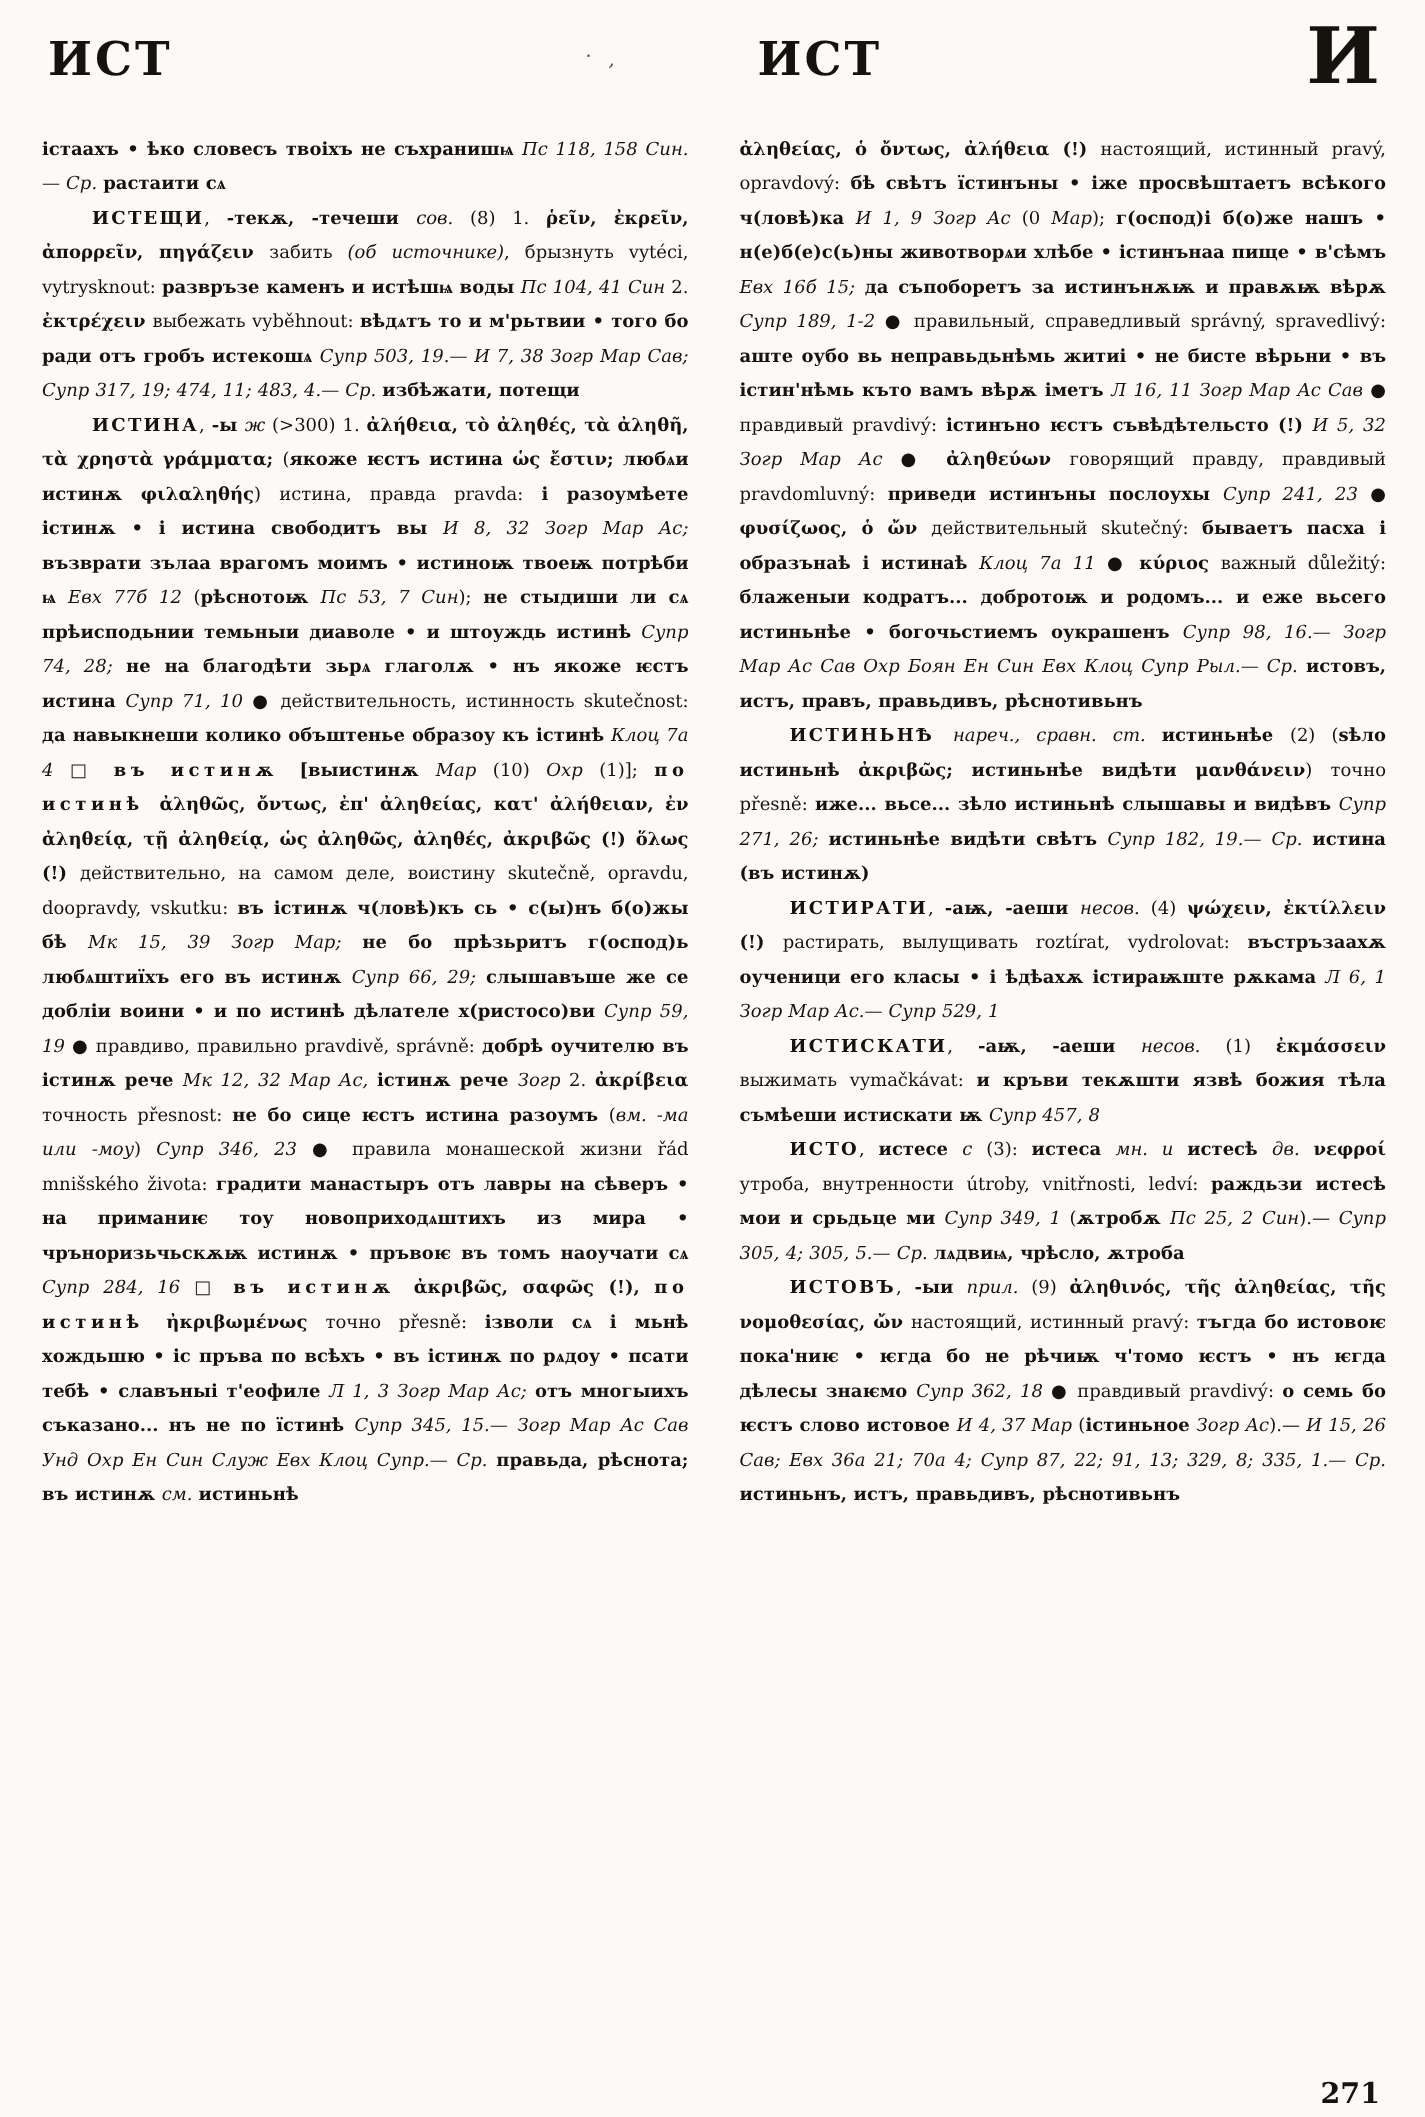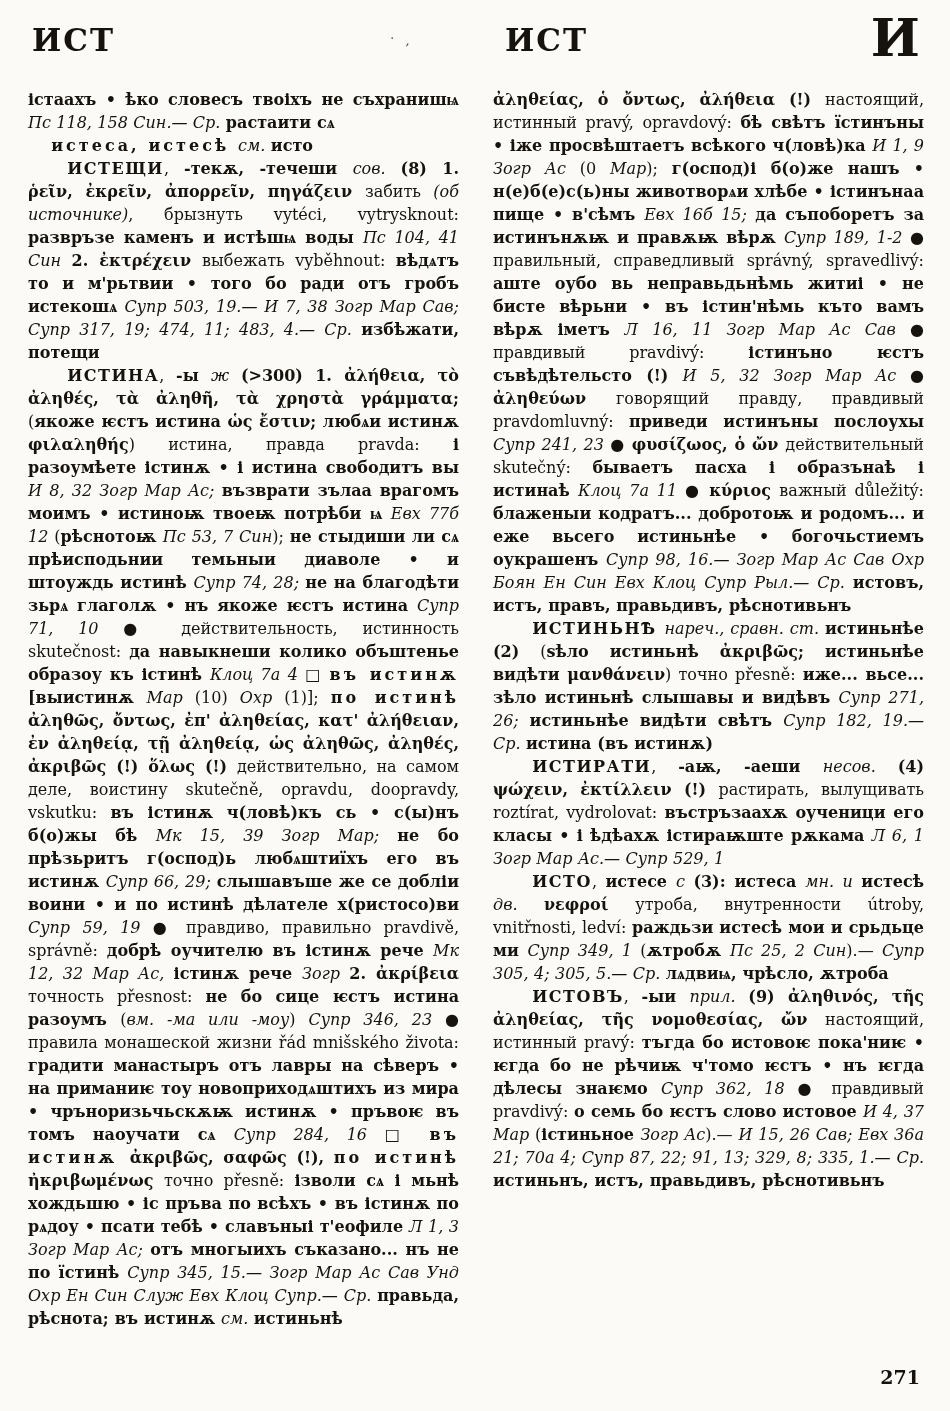--- a/index.html
+++ b/index.html
@@ -29,71 +29,71 @@
   }
 
   .columns {
     position:absolute; top:88px; left:28px;
     width:896px; display:flex; gap:34px;
   }
   .col { width:431px; }
 
   .para {
     margin:0; text-align:justify;
-    font-size:16px; line-height:23px;
+    font-size:12px; line-height:23px;
     hyphens:none; word-spacing:0.02em;
   }
   .indent { text-indent:1.45em; }
 
   
   .s-h { font-weight:bold; letter-spacing:1.5px;margin-left:16px; }
   
   .s-q { font-weight:bold; }
   
   .s-qs { font-weight:bold; letter-spacing:3px; }
   
   .s-i { font-style:italic; }
   
   .s-g { font-weight:bold; }
   
   .s-p { font-weight:normal; }
   
-  .s-b { font-weight:bold; }
+  .s-b { font-weight:normal; }
   
   .s-s { font-weight:normal; }
 
   .page-number {
-    position:absolute; right:30px; bottom:23px;
+    position:absolute; right:30px; bottom:4px;
     font-size:19px; font-weight:bold;
   }
 </style>
 </head>
 <body>
 
 <div class="page">
 
   <div class="runhead runhead-left">ИСТ</div>
 
   <span class="scan-artifact">· ,</span>
 
   <div class="runhead runhead-center">ИСТ</div>
 
   <div class="section-letter">И</div>
 
   <div class="columns">
     <div class="col">
         <p class="para"><span class="s-q">істаахъ • ѣко словесъ твоіхъ не съхранишѩ </span><span class="s-i">Пс 118, 158 Син.— Ср. </span><span class="s-q">растаити сѧ</span></p>
-        <p class="para indent"><span class="s-qs">истеса, истесѣ </span><span class="s-i">см. </span><span class="s-q">исто</span></p>
         <p class="para indent"><span class="s-h">ИСТЕЩИ</span><span class="s-p">, </span><span class="s-q">-текѫ, -течеши </span><span class="s-i">сов. </span><span class="s-b">(8) 1. </span><span class="s-g">ῥεῖν, ἐκρεῖν, ἀπορρεῖν, πηγάζειν </span><span class="s-p">забить </span><span class="s-i">(об источнике)</span><span class="s-p">, брызнуть vytéci, vytrysknout: </span><span class="s-q">развръзе каменъ и истѣшѩ воды </span><span class="s-i">Пс 104, 41 Син </span><span class="s-b">2. </span><span class="s-g">ἐκτρέχειν </span><span class="s-p">выбежать vyběhnout: </span><span class="s-q">вѣдѧтъ то и м'рьтвии • того бо ради отъ гробъ истекошѧ </span><span class="s-i">Супр 503, 19.— И 7, 38 Зогр Мар Сав; Супр 317, 19; 474, 11; 483, 4.— Ср. </span><span class="s-q">избѣжати, потещи</span></p>
         <p class="para indent"><span class="s-h">ИСТИНА</span><span class="s-p">, </span><span class="s-q">-ы </span><span class="s-i">ж </span><span class="s-b">(&gt;300) 1. </span><span class="s-g">ἀλήθεια, τὸ ἀληθές, τὰ ἀληθῆ, τὰ χρηστὰ γράμματα; </span><span class="s-p">(</span><span class="s-q">якоже ѥстъ истина </span><span class="s-g">ὡς ἔστιν; </span><span class="s-q">любѧи истинѫ </span><span class="s-g">φιλαληθής</span><span class="s-p">) истина, правда pravda: </span><span class="s-q">і разоумѣете істинѫ • і истина свободитъ вы </span><span class="s-i">И 8, 32 Зогр Мар Ас; </span><span class="s-q">възврати зълаа врагомъ моимъ • истиноѭ твоеѭ потрѣби ѩ </span><span class="s-i">Евх 77б 12 </span><span class="s-p">(</span><span class="s-q">рѣснотоѭ </span><span class="s-i">Пс 53, 7 Син</span><span class="s-p">); </span><span class="s-q">не стыдиши ли сѧ прѣисподьнии темьныи диаволе • и штоуждь истинѣ </span><span class="s-i">Супр 74, 28; </span><span class="s-q">не на благодѣти зьрѧ глаголѫ • нъ якоже ѥстъ истина </span><span class="s-i">Супр 71, 10 </span><span class="s-s">● </span><span class="s-p">действительность, истинность skutečnost: </span><span class="s-q">да навыкнеши колико объштенье образоу къ істинѣ </span><span class="s-i">Клоц 7а 4 </span><span class="s-s">□ </span><span class="s-qs">въ истинѫ </span><span class="s-q">[выистинѫ </span><span class="s-i">Мар </span><span class="s-p">(10) </span><span class="s-i">Охр </span><span class="s-p">(1)]; </span><span class="s-qs">по истинѣ </span><span class="s-g">ἀληθῶς, ὄντως, ἐπ' ἀληθείας, κατ' ἀλήθειαν, ἐν ἀληθείᾳ, τῇ ἀληθείᾳ, ὡς ἀληθῶς, ἀληθές, ἀκριβῶς (!) ὅλως (!) </span><span class="s-p">действительно, на самом деле, воистину skutečně, opravdu, doopravdy, vskutku: </span><span class="s-q">въ істинѫ ч(ловѣ)къ сь • с(ы)нъ б(о)жы бѣ </span><span class="s-i">Мк 15, 39 Зогр Мар; </span><span class="s-q">не бо прѣзьритъ г(оспод)ь любѧштиїхъ его въ истинѫ </span><span class="s-i">Супр 66, 29; </span><span class="s-q">слышавъше же се добліи воини • и по истинѣ дѣлателе х(ристосо)ви </span><span class="s-i">Супр 59, 19 </span><span class="s-s">● </span><span class="s-p">правдиво, правильно pravdivě, správně: </span><span class="s-q">добрѣ оучителю въ істинѫ рече </span><span class="s-i">Мк 12, 32 Мар Ас, </span><span class="s-q">істинѫ рече </span><span class="s-i">Зогр </span><span class="s-b">2. </span><span class="s-g">ἀκρίβεια </span><span class="s-p">точность přesnost: </span><span class="s-q">не бо сице ѥстъ истина разоумъ </span><span class="s-p">(</span><span class="s-i">вм. -ма или -моу</span><span class="s-p">) </span><span class="s-i">Супр 346, 23 </span><span class="s-s">● </span><span class="s-p">правила монашеской жизни řád mnišského života: </span><span class="s-q">градити манастыръ отъ лавры на сѣверъ • на приманиѥ тоу новоприходѧштихъ из мира • чръноризьчьскѫѭ истинѫ • пръвоѥ въ томъ наоучати сѧ </span><span class="s-i">Супр 284, 16 </span><span class="s-s">□ </span><span class="s-qs">въ истинѫ </span><span class="s-g">ἀκριβῶς, σαφῶς (!), </span><span class="s-qs">по истинѣ </span><span class="s-g">ἠκριβωμένως </span><span class="s-p">точно přesně: </span><span class="s-q">ізволи сѧ і мьнѣ хождьшю • іс пръва по всѣхъ • въ істинѫ по рѧдоу • псати тебѣ • славъныі т'еофиле </span><span class="s-i">Л 1, 3 Зогр Мар Ас; </span><span class="s-q">отъ многыихъ съказано... нъ не по їстинѣ </span><span class="s-i">Супр 345, 15.— Зогр Мар Ас Сав Унд Охр Ен Син Служ Евх Клоц Супр.— Ср. </span><span class="s-q">правьда, рѣснота; въ истинѫ </span><span class="s-i">см. </span><span class="s-q">истиньнѣ</span></p>
       </div>
     <div class="col">
         <p class="para"><span class="s-g">ἀληθείας, ὁ ὄντως, ἀλήθεια (!) </span><span class="s-p">настоящий, истинный pravý, opravdový: </span><span class="s-q">бѣ свѣтъ їстинъны • іже просвѣштаетъ всѣкого ч(ловѣ)ка </span><span class="s-i">И 1, 9 Зогр Ас </span><span class="s-p">(0 </span><span class="s-i">Мар</span><span class="s-p">); </span><span class="s-q">г(оспод)і б(о)же нашъ • н(е)б(е)с(ь)ны животворѧи хлѣбе • істинънаа пище • в'сѣмъ </span><span class="s-i">Евх 16б 15; </span><span class="s-q">да съпоборетъ за истинънѫѭ и правѫѭ вѣрѫ </span><span class="s-i">Супр 189, 1-2 </span><span class="s-s">● </span><span class="s-p">правильный, справедливый správný, spravedlivý: </span><span class="s-q">аште оубо вь неправьдьнѣмь житиі • не бисте вѣрьни • въ істин'нѣмь къто вамъ вѣрѫ іметъ </span><span class="s-i">Л 16, 11 Зогр Мар Ас Сав </span><span class="s-s">● </span><span class="s-p">правдивый pravdivý: </span><span class="s-q">істинъно ѥстъ съвѣдѣтельсто (!) </span><span class="s-i">И 5, 32 Зогр Мар Ас </span><span class="s-s">● </span><span class="s-g">ἀληθεύων </span><span class="s-p">говорящий правду, правдивый pravdomluvný: </span><span class="s-q">приведи истинъны послоухы </span><span class="s-i">Супр 241, 23 </span><span class="s-s">● </span><span class="s-g">φυσίζωος, ὁ ὤν </span><span class="s-p">действительный skutečný: </span><span class="s-q">бываетъ пасха і образънаѣ і истинаѣ </span><span class="s-i">Клоц 7а 11 </span><span class="s-s">● </span><span class="s-g">κύριος </span><span class="s-p">важный důležitý: </span><span class="s-q">блаженыи кодратъ... добротоѭ и родомъ... и еже вьсего истиньнѣе • богочьстиемъ оукрашенъ </span><span class="s-i">Супр 98, 16.— Зогр Мар Ас Сав Охр Боян Ен Син Евх Клоц Супр Рыл.— Ср. </span><span class="s-q">истовъ, истъ, правъ, правьдивъ, рѣснотивьнъ</span></p>
         <p class="para indent"><span class="s-h">ИСТИНЬНѢ </span><span class="s-i">нареч., сравн. ст. </span><span class="s-q">истиньнѣе </span><span class="s-b">(2) </span><span class="s-p">(</span><span class="s-q">ѕѣло истиньнѣ </span><span class="s-g">ἀκριβῶς; </span><span class="s-q">истиньнѣе видѣти </span><span class="s-g">μανθάνειν</span><span class="s-p">) точно přesně: </span><span class="s-q">иже... вьсе... зѣло истиньнѣ слышавы и видѣвъ </span><span class="s-i">Супр 271, 26; </span><span class="s-q">истиньнѣе видѣти свѣтъ </span><span class="s-i">Супр 182, 19.— Ср. </span><span class="s-q">истина (въ истинѫ)</span></p>
         <p class="para indent"><span class="s-h">ИСТИРАТИ</span><span class="s-p">, </span><span class="s-q">-аѭ, -аеши </span><span class="s-i">несов. </span><span class="s-b">(4) </span><span class="s-g">ψώχειν, ἐκτίλλειν (!) </span><span class="s-p">растирать, вылущивать roztírat, vydrolovat: </span><span class="s-q">въстръзаахѫ оученици его класы • і ѣдѣахѫ істираѭште рѫкама </span><span class="s-i">Л 6, 1 Зогр Мар Ас.— Супр 529, 1</span></p>
+        <p class="para indent"><span class="s-h">ИСТИСКАТИ</span><span class="s-p">, </span><span class="s-q">-аѭ, -аеши </span><span class="s-i">несов. </span><span class="s-b">(1) </span><span class="s-g">ἐκμάσσειν </span><span class="s-p">выжимать vymačkávat: </span><span class="s-q">и кръви текѫшти язвѣ божия тѣла съмѣеши истискати ѭ </span><span class="s-i">Супр 457, 8</span></p>
         <p class="para indent"><span class="s-h">ИСТО</span><span class="s-p">, </span><span class="s-q">истесе </span><span class="s-i">с </span><span class="s-b">(3): </span><span class="s-q">истеса </span><span class="s-i">мн. и </span><span class="s-q">истесѣ </span><span class="s-i">дв. </span><span class="s-g">νεφροί </span><span class="s-p">утроба, внутренности útroby, vnitřnosti, ledví: </span><span class="s-q">раждьзи истесѣ мои и срьдьце ми </span><span class="s-i">Супр 349, 1 </span><span class="s-p">(</span><span class="s-q">ѫтробѫ </span><span class="s-i">Пс 25, 2 Син</span><span class="s-p">).— </span><span class="s-i">Супр 305, 4; 305, 5.— Ср. </span><span class="s-q">лѧдвиѩ, чрѣсло, ѫтроба</span></p>
         <p class="para indent"><span class="s-h">ИСТОВЪ</span><span class="s-p">, </span><span class="s-q">-ыи </span><span class="s-i">прил. </span><span class="s-b">(9) </span><span class="s-g">ἀληθινός, τῆς ἀληθείας, τῆς νομοθεσίας, ὤν </span><span class="s-p">настоящий, истинный pravý: </span><span class="s-q">тъгда бо истовоѥ пока'ниѥ • ѥгда бо не рѣчиѭ ч'томо ѥстъ • нъ ѥгда дѣлесы знаѥмо </span><span class="s-i">Супр 362, 18 </span><span class="s-s">● </span><span class="s-p">правдивый pravdivý: </span><span class="s-q">о семь бо ѥстъ слово истовое </span><span class="s-i">И 4, 37 Мар </span><span class="s-p">(</span><span class="s-q">істиньное </span><span class="s-i">Зогр Ас</span><span class="s-p">).— </span><span class="s-i">И 15, 26 Сав; Евх 36а 21; 70а 4; Супр 87, 22; 91, 13; 329, 8; 335, 1.— Ср. </span><span class="s-q">истиньнъ, истъ, правьдивъ, рѣснотивьнъ</span></p>
       </div>
   </div>
 
   <div class="page-number">271</div>
 
 </div>
 
 </body></html>

